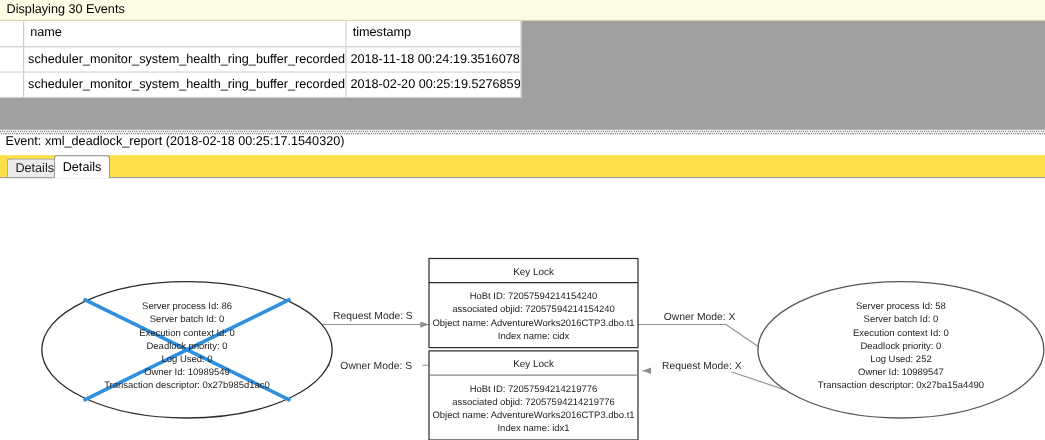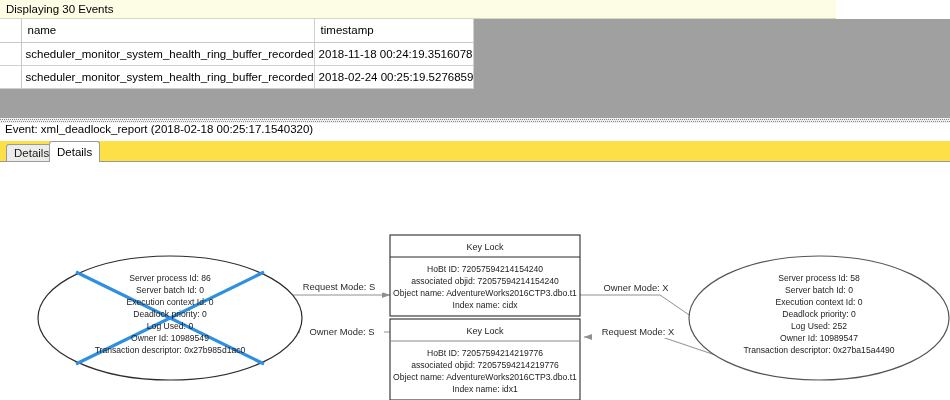--- a/index.html
+++ b/index.html
@@ -19,21 +19,21 @@
     position: relative;
     width: 950px;
     height: 400px;
     background: #ffffff;
   }
 
   
   .banner {
     position: absolute;
     left: 0; top: 0;
-    width: 836px; height: 19px;
+    width: 950px; height: 19px;
     background: #fdfce4;
     border-bottom: 1px solid #d8d8b8;
     box-sizing: border-box;
     display: flex;
     align-items: center;
   }
   .banner-text {
     padding-left: 6px;
     font-size: 11.5px;
     color: #000;
@@ -214,21 +214,21 @@
           <td class="col-ts">timestamp</td>
         </tr>
         <tr>
           <td class="col-sel"></td>
           <td class="col-name">scheduler_monitor_system_health_ring_buffer_recorded</td>
           <td class="col-ts">2018-11-18 00:24:19.3516078</td>
         </tr>
         <tr>
           <td class="col-sel"></td>
           <td class="col-name">scheduler_monitor_system_health_ring_buffer_recorded</td>
-          <td class="col-ts">2018-02-24 00:25:19.5276859</td>
+          <td class="col-ts">2018-02-20 00:25:19.5276859</td>
         </tr>
       </tbody>
     </table>
   </div>
 
   <div class="splitter"></div>
 
   <div class="event-caption">
     <span>Event: xml_deadlock_report (2018-02-18 00:25:17.1540320)</span>
   </div>

